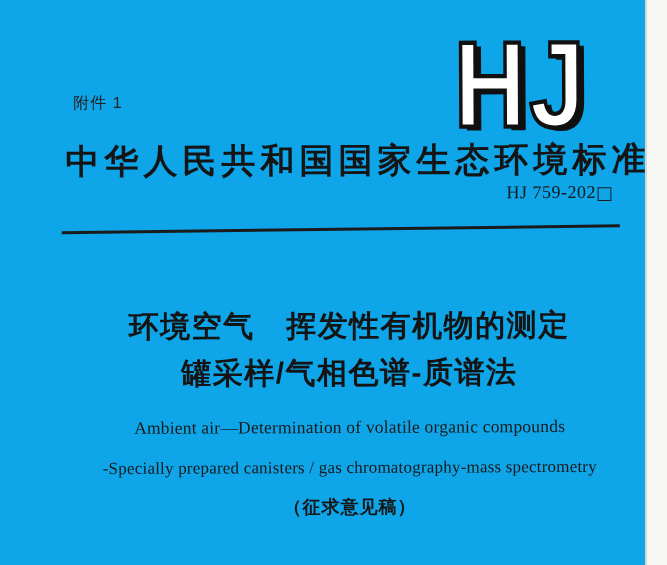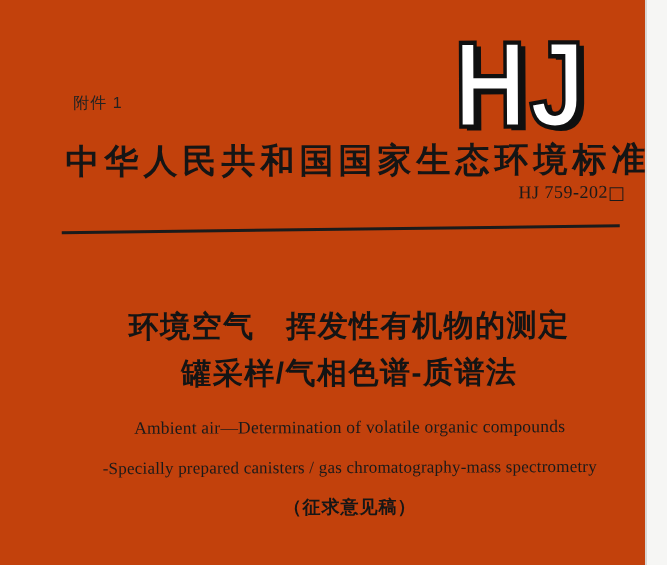--- a/index.html
+++ b/index.html
@@ -1,36 +1,36 @@
 <!DOCTYPE html>
 <html lang="zh"><head>
 <meta charset="utf-8">
 <style>
   html,body{margin:0;padding:0;background:#e9e9e9;}
   .stage{
-    position:relative;width:667px;height:565px;background:#c2410c;
+    position:relative;width:667px;height:565px;background:#0ea5e9;
     overflow:hidden;font-family:"Liberation Serif","DejaVu Serif",serif;color:#1a1a1a;
   }
   
   .edge-strip{position:absolute;top:0;right:0;width:20px;height:100%;background:#f6f6f4;}
   .edge-line{position:absolute;top:0;left:645px;width:2px;height:100%;background:#d7d7d5;}
   
   .scan{position:absolute;inset:0;transform:rotate(-0.25deg);transform-origin:50% 50%;}
 
   .attachment{
     position:absolute;left:74px;top:92px;font-size:16px;letter-spacing:1px;
     font-family:"Liberation Sans","DejaVu Sans",sans-serif;color:#222;
   }
   .logo{position:absolute;left:452px;top:26px;width:152px;height:106px;}
   .org-heading{
     position:absolute;left:66px;top:138px;width:580px;text-align:center;
     font-size:34px;font-weight:bold;letter-spacing:5px;white-space:nowrap;color:#151515;
     font-family:"Liberation Serif","DejaVu Serif",serif;
   }
-  .code-block{position:absolute;right:41px;top:182px;text-align:center;line-height:1.25;}
+  .code-block{position:absolute;right:53px;top:182px;text-align:center;line-height:1.25;}
   .code-number{font-size:18px;letter-spacing:0.5px;}
   .year-box{
     display:inline-block;font-size:18px;line-height:1;vertical-align:-1px;
     font-family:"DejaVu Sans",sans-serif;
   }
   .supersedes{font-size:16px;margin-top:3px;letter-spacing:0.5px;}
   .rule{
     position:absolute;left:62px;top:230px;width:558px;height:3px;background:#1b1b1b;
     transform:rotate(-0.45deg);transform-origin:left center;
   }

